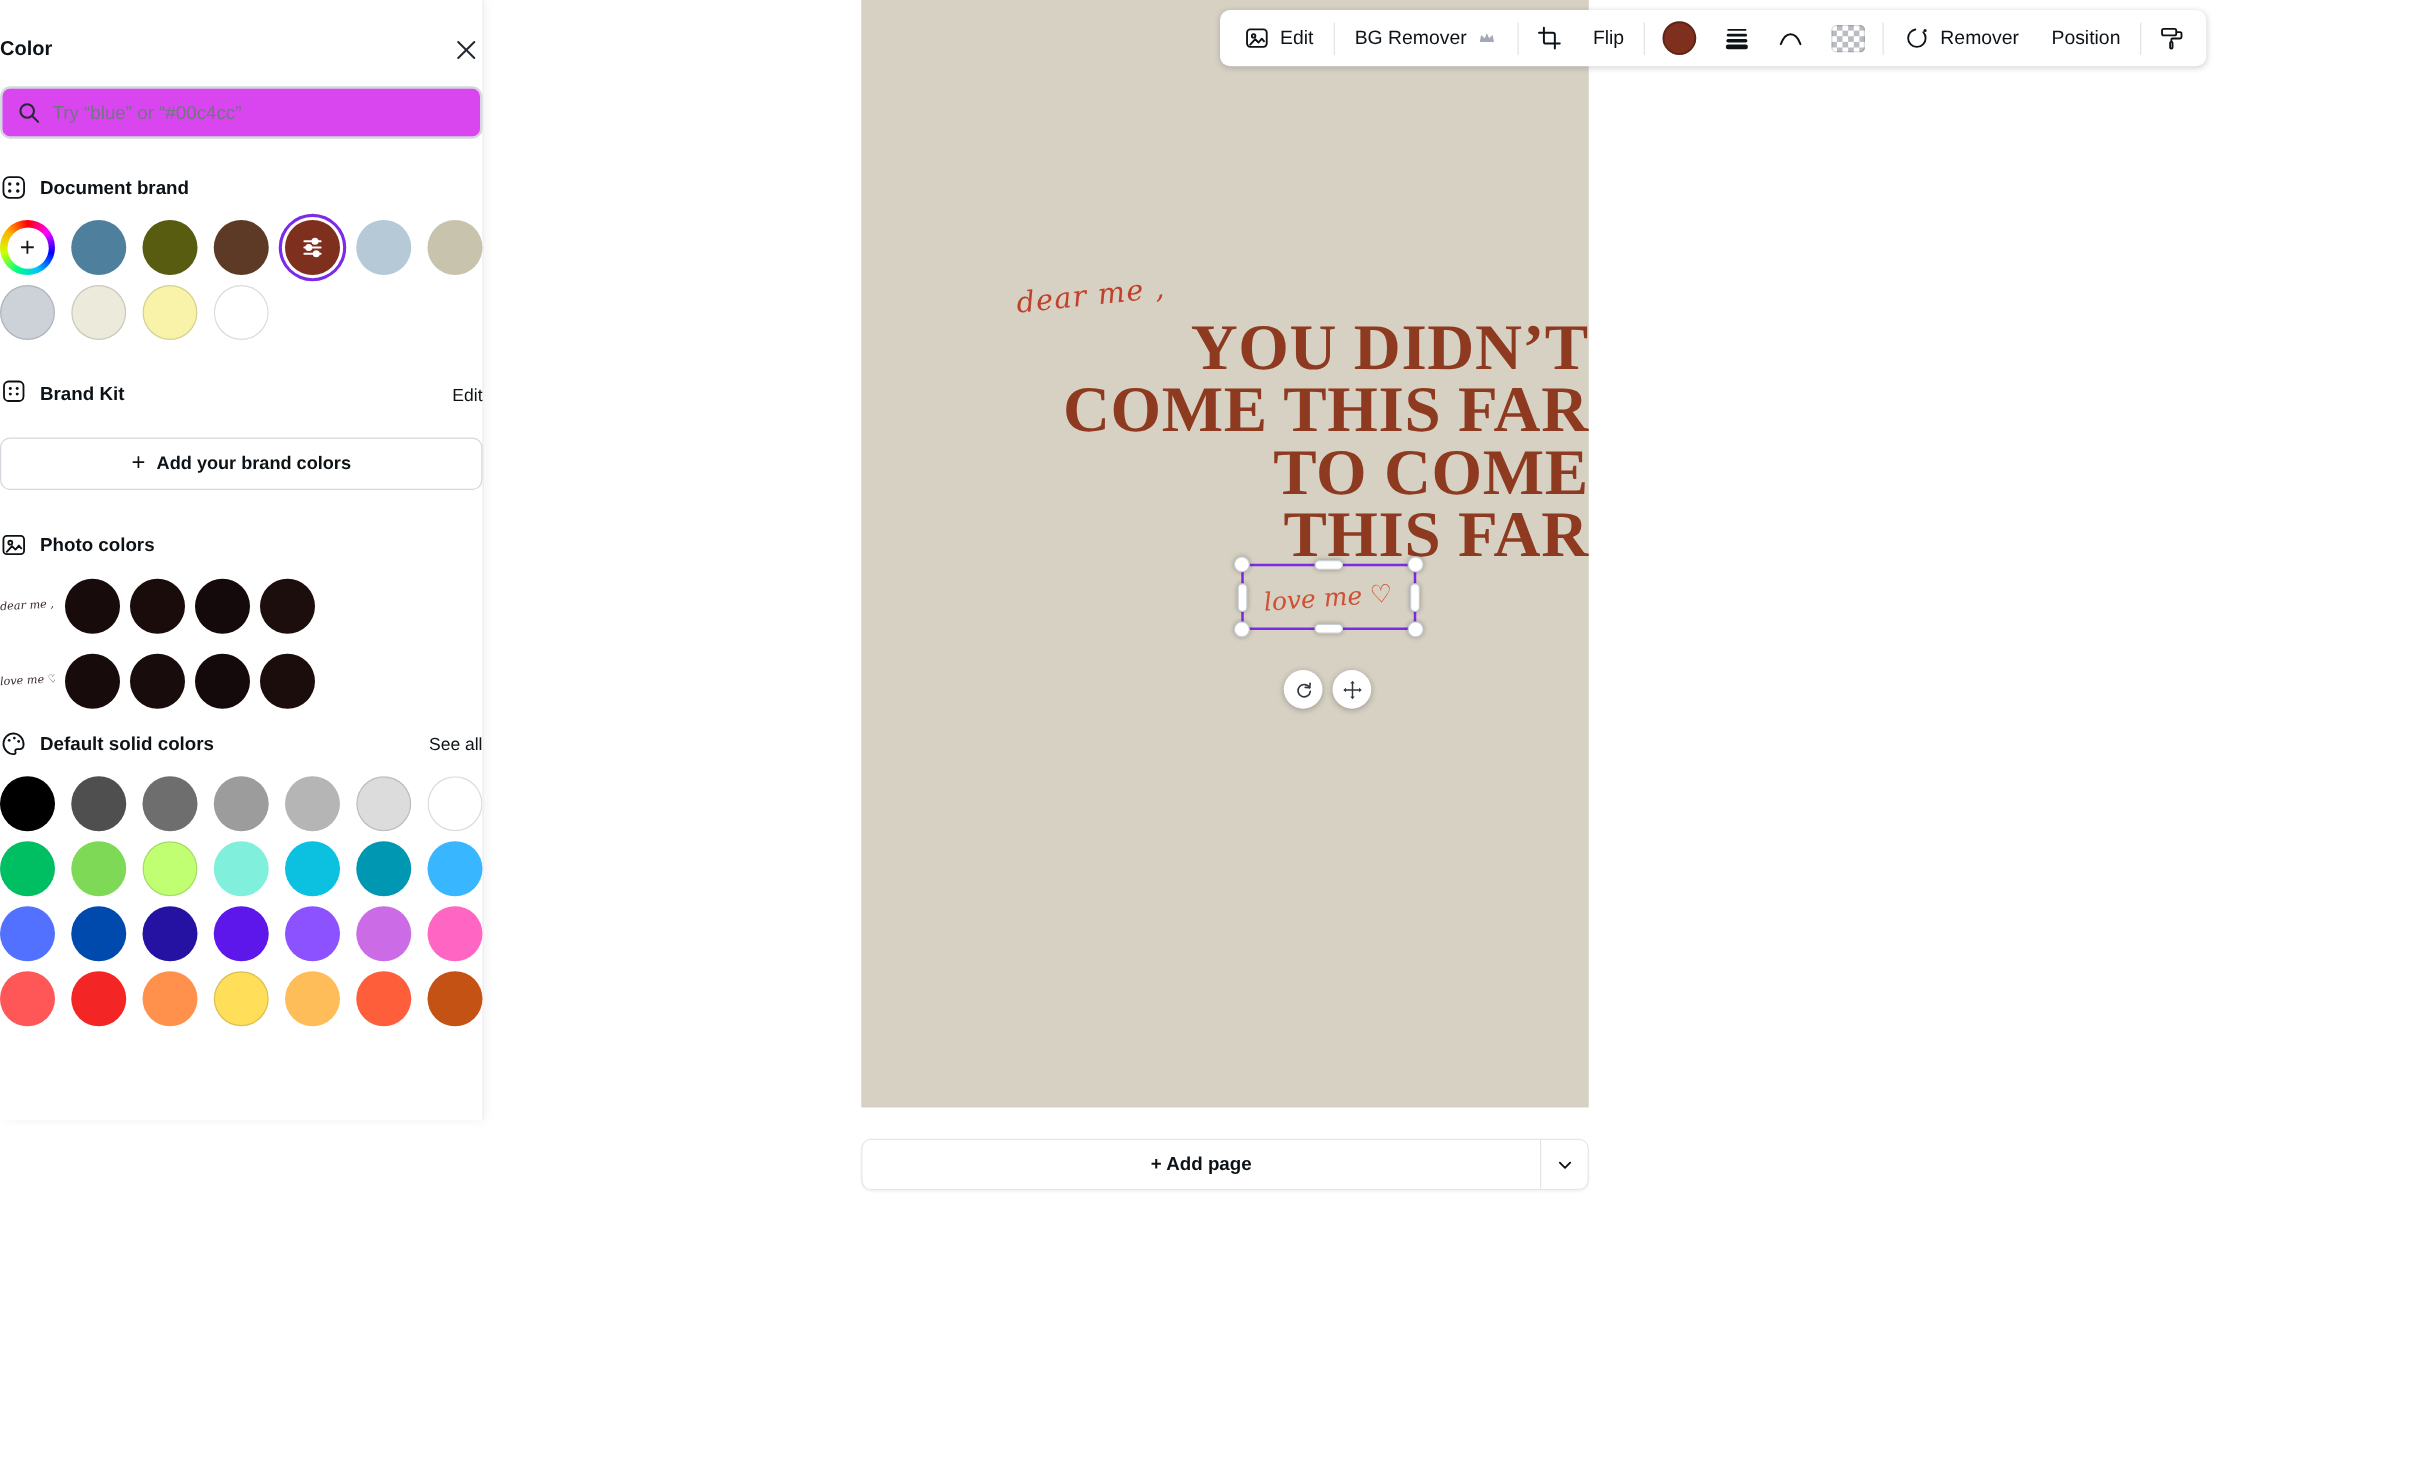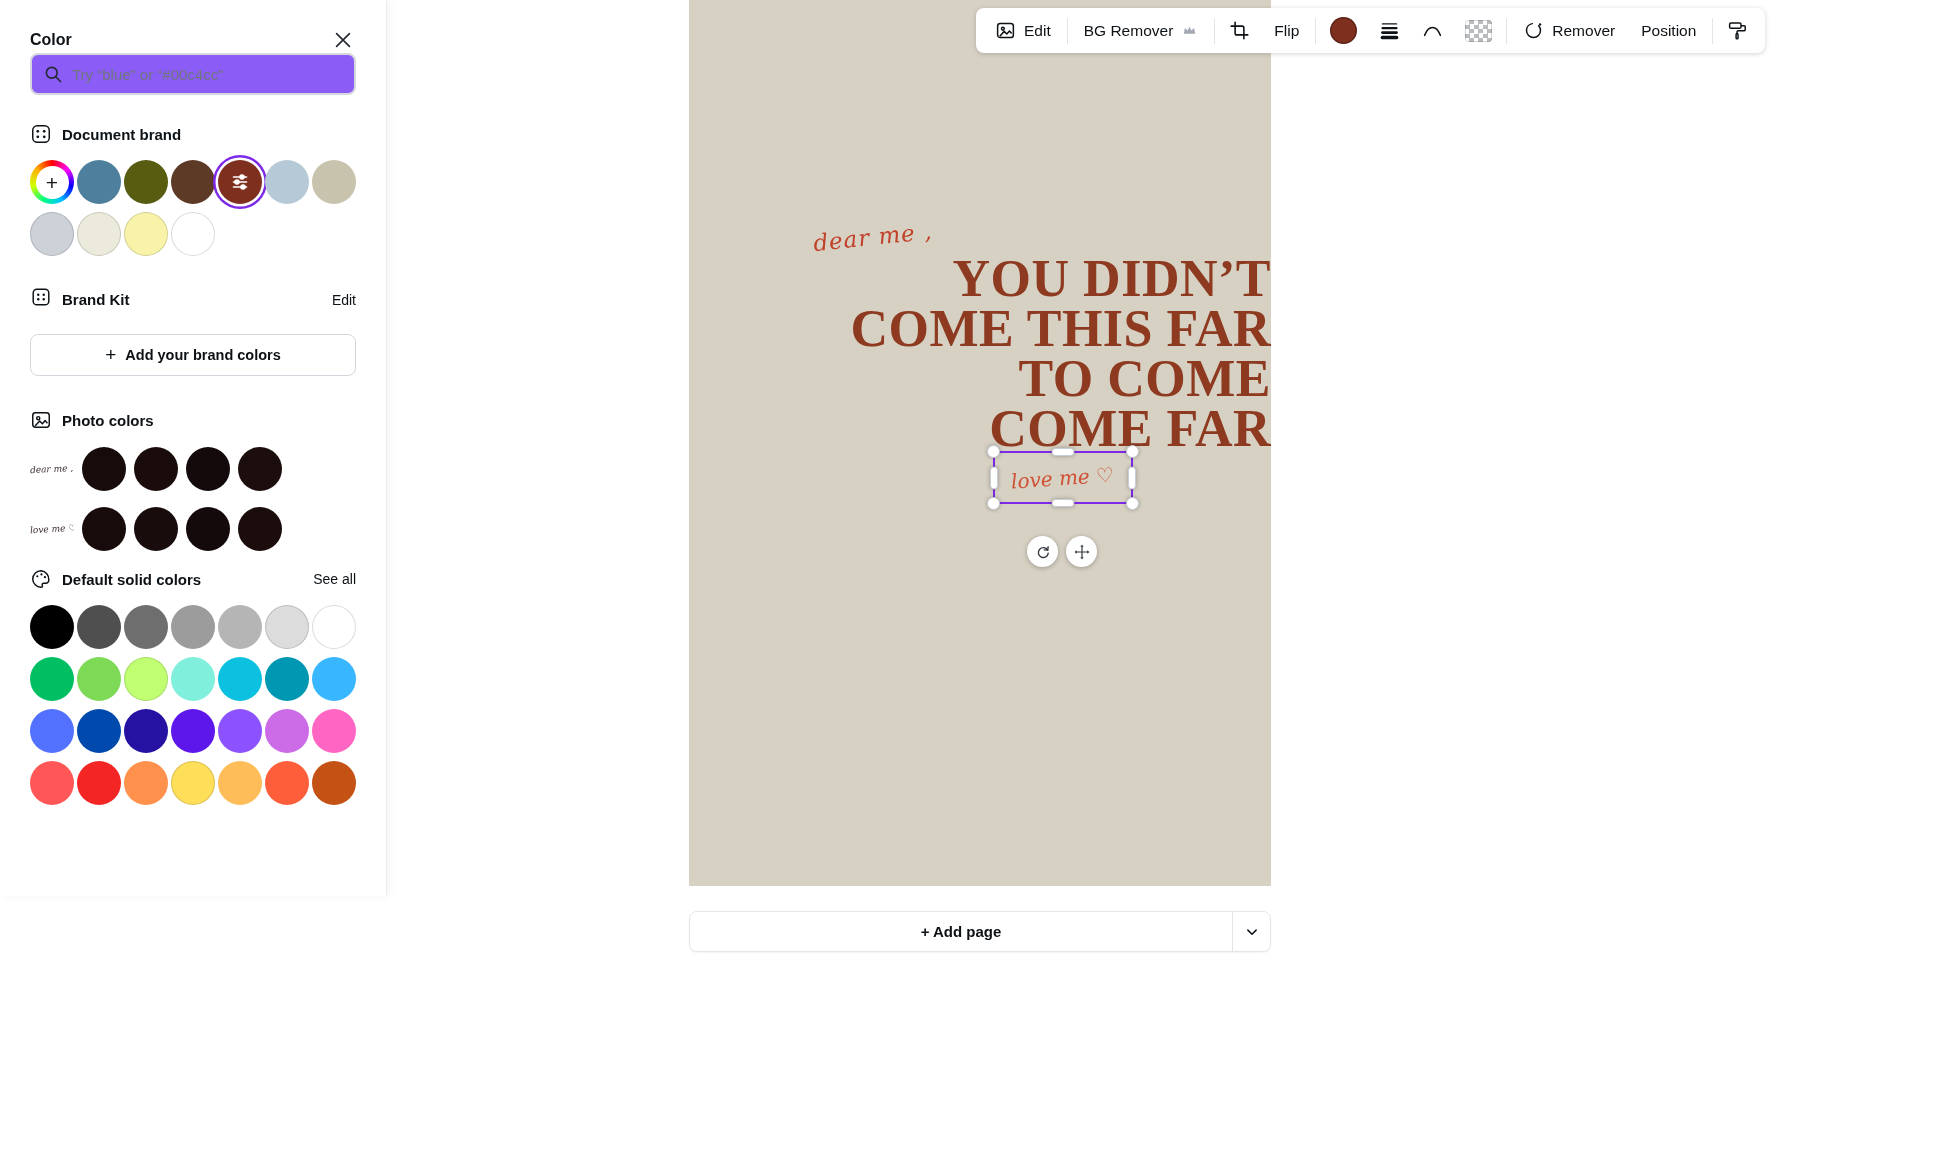--- a/index.html
+++ b/index.html
@@ -10,29 +10,29 @@
     position:relative;
     color:#0d1216;
   }
 
   
   .sidebar {
     position:absolute; left:0; top:0; width:387px; height:896px;
     background:#fff; z-index:10;
     border-right:1px solid #ececf1;
     box-shadow: 2px 0 8px rgba(0,0,0,0.05);
-    padding:0 30px;
+    padding:0 0;
   }
   .panel-header { display:flex; align-items:center; justify-content:space-between; padding-top:27px; }
   .panel-title { font-size:16px; font-weight:700; }
   .icon-btn { background:none; border:none; cursor:pointer; display:flex; align-items:center; justify-content:center; padding:2px; }
 
   .search-box {
-    height:42px; border:2px solid #d4d8de; border-radius:8px;
-    display:flex; align-items:center; gap:9px; padding:0 11px; background:#8b5cf6;
+    margin-top:16px; height:42px; border:2px solid #d4d8de; border-radius:8px;
+    display:flex; align-items:center; gap:9px; padding:0 11px; background:#d946ef;
   }
   .search-box input {
     border:none; outline:none; flex:1; font-size:15px; font-family:"Liberation Sans",sans-serif;
     color:#0d1216; background:transparent;
   }
   .search-box input::placeholder { color:#70767e; }
 
   .section-label { display:flex; align-items:center; gap:10px; font-size:15px; font-weight:700; }
   .section-label .grow { flex:1; }
   .link-text { font-size:14px; font-weight:400; color:#0d1216; cursor:pointer; }
@@ -326,21 +326,21 @@
 </aside>
 
 <div class="canvas-area">
 
   <div class="page">
     <div class="script-top">dear me ,</div>
     <div class="title-block">
         <div>YOU DIDN’T</div>
         <div>COME THIS FAR</div>
         <div>TO COME</div>
-        <div>COME FAR</div>
+        <div>THIS FAR</div>
       </div>
 
     <div class="sel-box">
       <span class="sel-text">love me ♡</span>
       <span class="handle h-corner h-tl"></span>
       <span class="handle h-corner h-tr"></span>
       <span class="handle h-corner h-bl"></span>
       <span class="handle h-corner h-br"></span>
       <span class="handle h-edge-h h-top"></span>
       <span class="handle h-edge-h h-bottom"></span>

